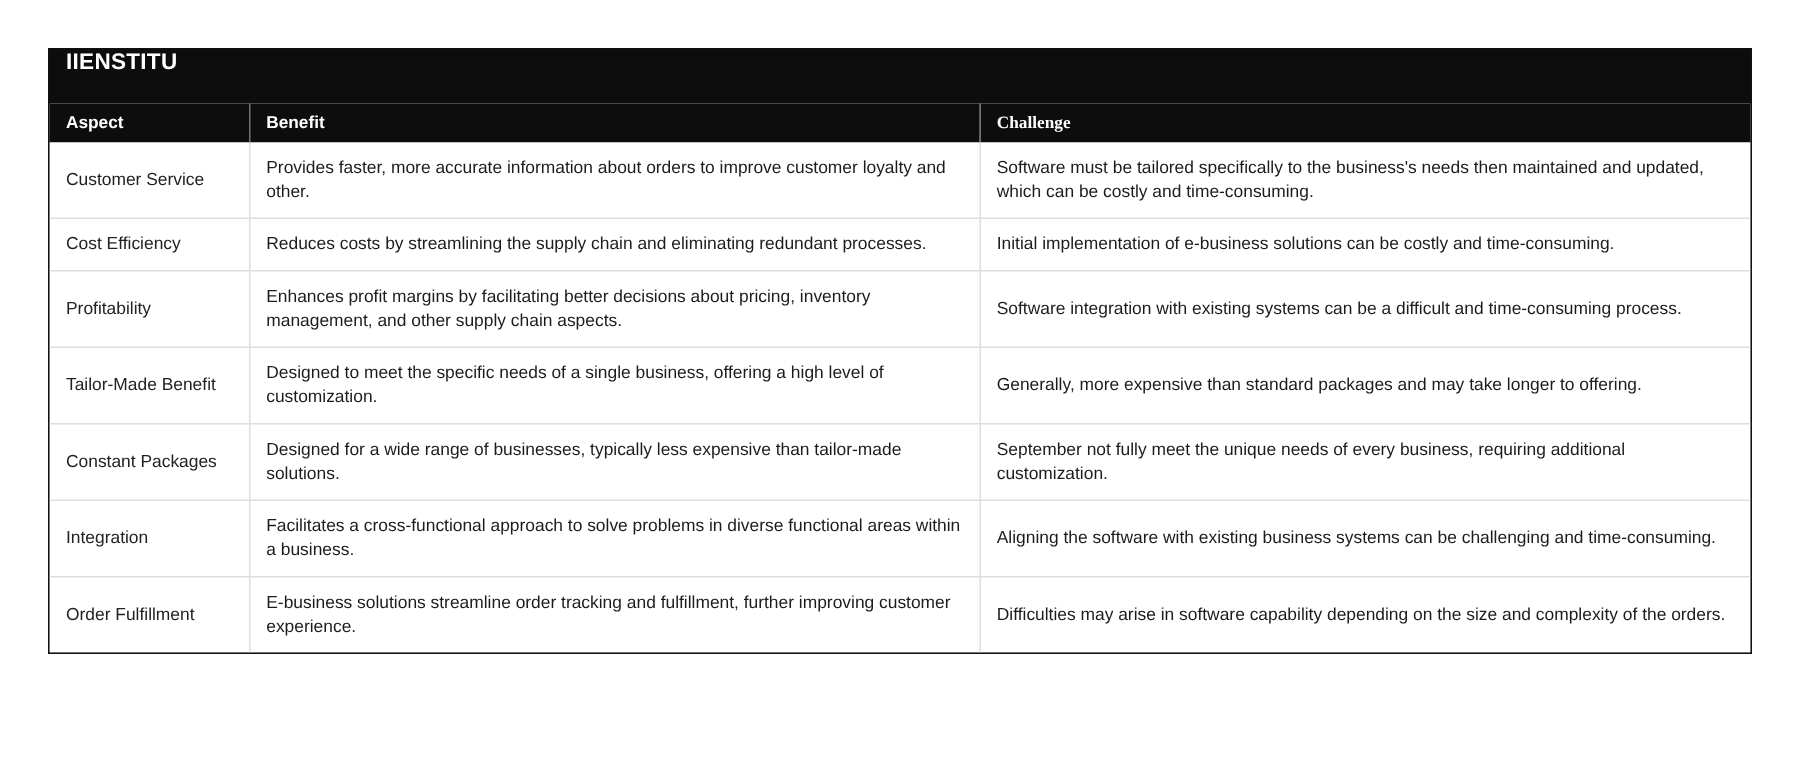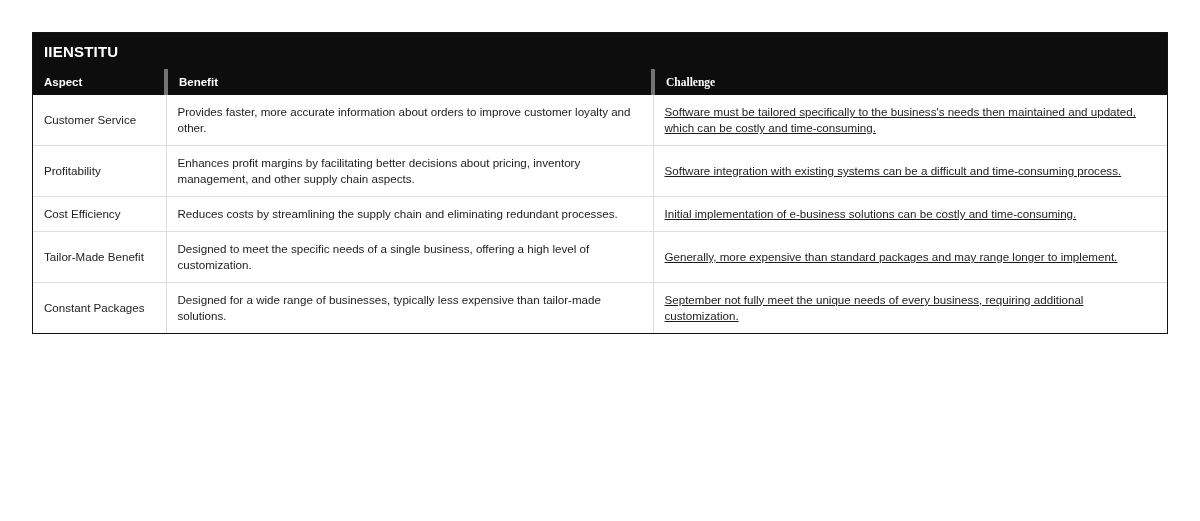--- a/index.html
+++ b/index.html
@@ -23,21 +23,20 @@
     top: 32px;
     width: 1136px;
     background: #0d0d0d;
     border: 1px solid #111111;
     box-sizing: border-box;
     overflow: hidden;
   }
   .brand-row {
     height: 36px;
     display: flex;
-    align-items: center;
     background: #0d0d0d;
     padding: 0 16px 0 11px;
     box-sizing: border-box;
   }
   .brand-title {
     color: #ffffff;
     font-size: 15px;
     font-weight: bold;
     letter-spacing: 0.2px;
   }
@@ -47,36 +46,36 @@
     table-layout: fixed;
     background: #ffffff;
   }
   thead th {
     background: #0d0d0d;
     color: #ffffff;
     font-size: 11.5px;
     font-weight: bold;
     text-align: left;
     padding: 7px 11px;
-    border-right: 4px solid #737373;
+    border-right: 1px solid #737373;
     box-sizing: border-box;
   }
   thead th:last-child { border-right: none; font-family: Liberation Serif, serif; }
   tbody td {
     background: #ffffff;
     color: #1c1c1c;
     font-size: 11.6px;
     line-height: 1.38;
     padding: 9px 11px;
     border-bottom: 1px solid #dddddd;
     border-right: 1px solid #dddddd;
     vertical-align: middle;
     box-sizing: border-box;
   }
-  tbody td:last-child { border-right: none; text-decoration: underline; }
+  tbody td:last-child { border-right: none; }
   tbody tr:last-child td { border-bottom: none; }
   td.col-aspect { color: #222222; }
   .col-a { width: 133px; }
   .col-b { width: 487px; }
   .col-c { width: 514px; }
 </style>
 </head>
 <body>
 
 <div id="page">
@@ -99,37 +98,47 @@
           <th>Challenge</th>
         </tr>
       </thead>
       <tbody>
         <tr>
           <td class="col-aspect">Customer Service</td>
           <td>Provides faster, more accurate information about orders to improve customer loyalty and other.</td>
           <td>Software must be tailored specifically to the business's needs then maintained and updated, which can be costly and time-consuming.</td>
         </tr>
         <tr>
+          <td class="col-aspect">Cost Efficiency</td>
+          <td>Reduces costs by streamlining the supply chain and eliminating redundant processes.</td>
+          <td>Initial implementation of e-business solutions can be costly and time-consuming.</td>
+        </tr>
+        <tr>
           <td class="col-aspect">Profitability</td>
           <td>Enhances profit margins by facilitating better decisions about pricing, inventory management, and other supply chain aspects.</td>
           <td>Software integration with existing systems can be a difficult and time-consuming process.</td>
         </tr>
         <tr>
-          <td class="col-aspect">Cost Efficiency</td>
-          <td>Reduces costs by streamlining the supply chain and eliminating redundant processes.</td>
-          <td>Initial implementation of e-business solutions can be costly and time-consuming.</td>
-        </tr>
-        <tr>
           <td class="col-aspect">Tailor-Made Benefit</td>
           <td>Designed to meet the specific needs of a single business, offering a high level of customization.</td>
-          <td>Generally, more expensive than standard packages and may range longer to implement.</td>
+          <td>Generally, more expensive than standard packages and may take longer to offering.</td>
         </tr>
         <tr>
           <td class="col-aspect">Constant Packages</td>
           <td>Designed for a wide range of businesses, typically less expensive than tailor-made solutions.</td>
           <td>September not fully meet the unique needs of every business, requiring additional customization.</td>
+        </tr>
+        <tr>
+          <td class="col-aspect">Integration</td>
+          <td>Facilitates a cross-functional approach to solve problems in diverse functional areas within a business.</td>
+          <td>Aligning the software with existing business systems can be challenging and time-consuming.</td>
+        </tr>
+        <tr>
+          <td class="col-aspect">Order Fulfillment</td>
+          <td>E-business solutions streamline order tracking and fulfillment, further improving customer experience.</td>
+          <td>Difficulties may arise in software capability depending on the size and complexity of the orders.</td>
         </tr>
 
       </tbody>
     </table>
 
   </div>
 </div>
 
 </body></html>

